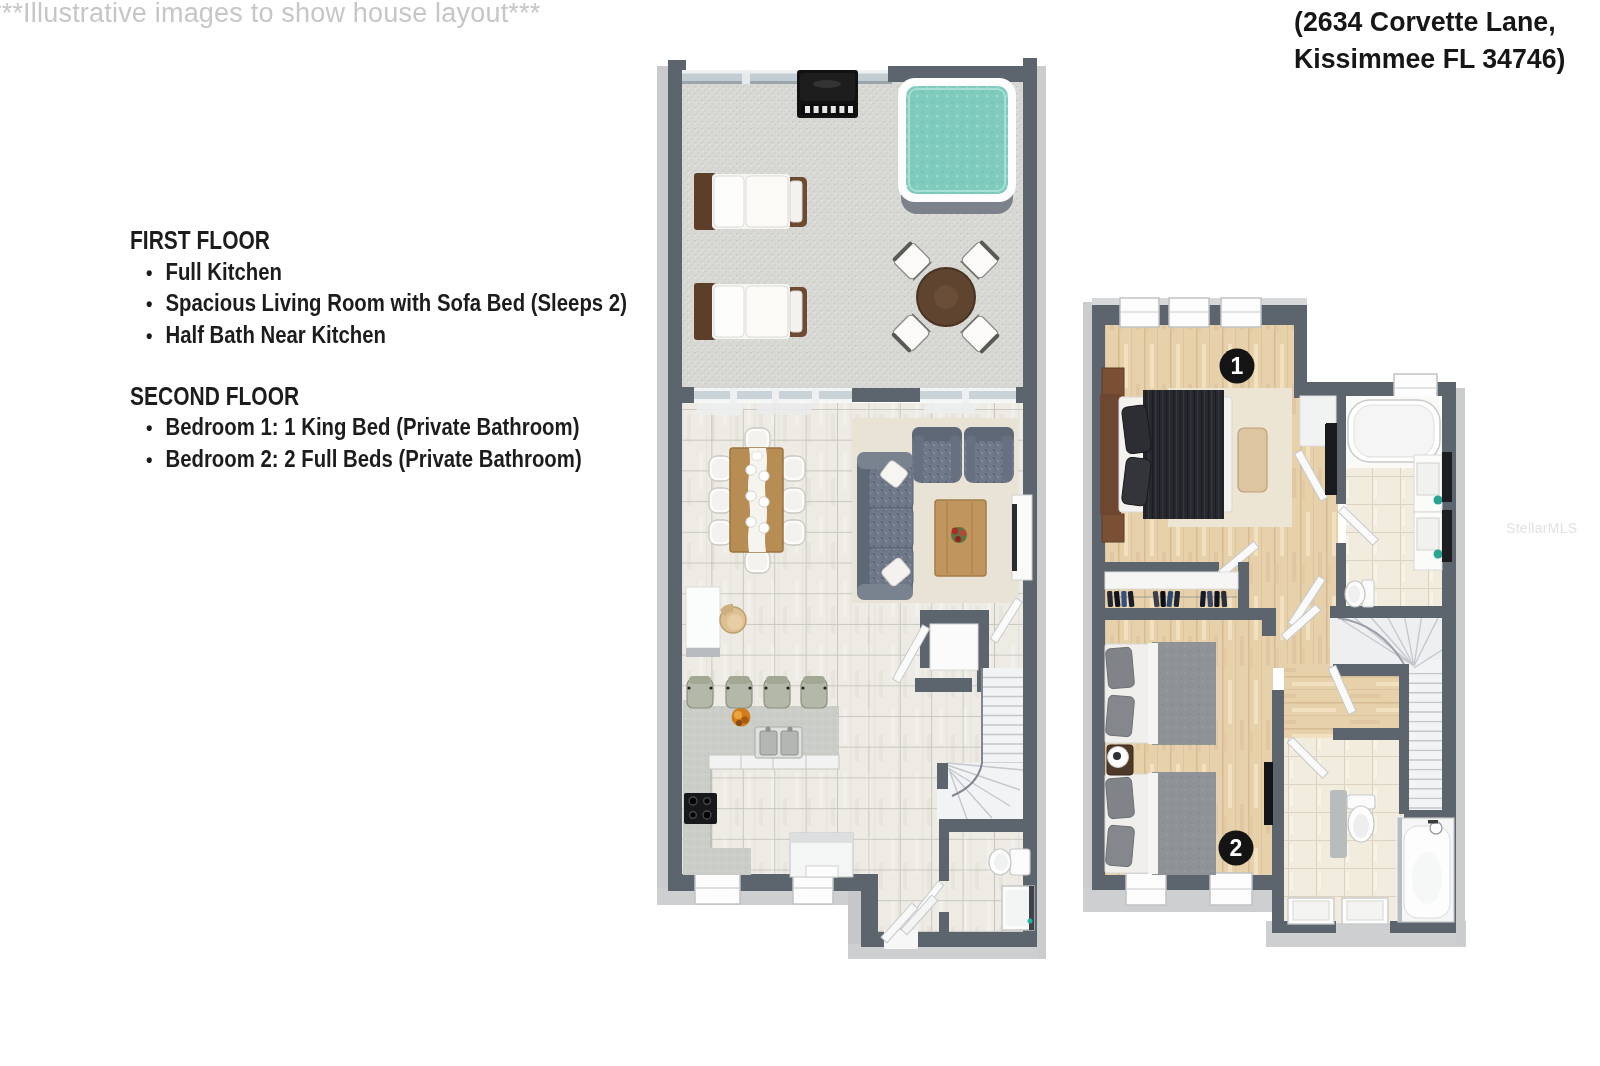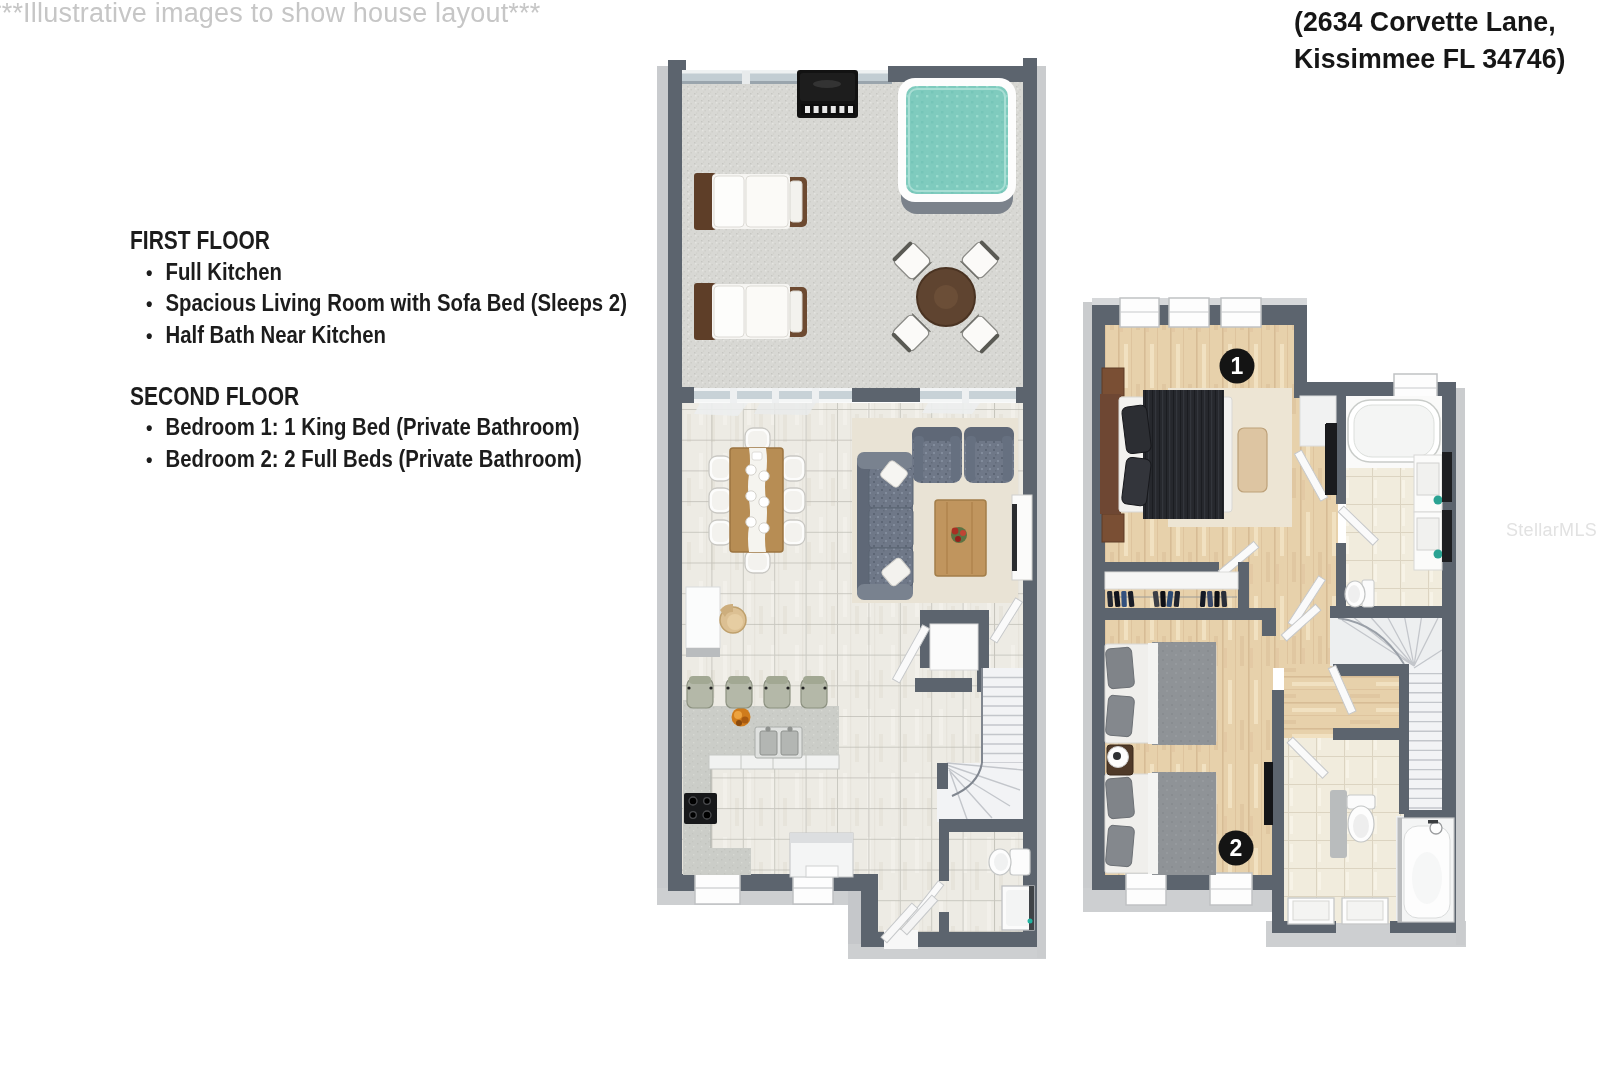--- a/index.html
+++ b/index.html
@@ -4,21 +4,21 @@
 <style>
 html,body{margin:0;padding:0;background:#fff;}
 #page{position:relative;width:1600px;height:1066px;background:#fff;overflow:hidden;
   font-family:"Liberation Sans",sans-serif;}
 .txt{position:absolute;white-space:nowrap;}
 #wm{left:-9px;top:-2px;font-size:27px;color:#c6c6c6;letter-spacing:0.2px;}
 #addr{left:1294px;top:3px;font-size:28px;font-weight:bold;color:#161616;line-height:37px;transform:scaleX(0.955);transform-origin:0 0;}
 .hline{position:absolute;font-size:25px;font-weight:bold;color:#1c1c1c;transform:scaleX(0.84);transform-origin:0 0;}
 .iline{position:absolute;font-size:23px;font-weight:bold;color:#1c1c1c;transform:scaleX(0.885);transform-origin:0 0;}
 .iline .b{display:inline-block;width:22px;font-size:21px;}
-#smls{left:1506px;top:520px;font-size:18px;color:#e2e2e2;letter-spacing:0.3px;}
+#smls{left:1506px;top:520px;font-size:14px;color:#e2e2e2;letter-spacing:0.3px;}
 </style>
 </head>
 <body>
 <div id="page">
 
 <div class="txt" id="wm">***Illustrative images to show house layout***</div>
 
 <div class="txt" id="addr">(2634 Corvette Lane,<br>Kissimmee FL 34746)</div>
 
 <div class="hline" style="left:130px;top:226px;">FIRST FLOOR</div>

